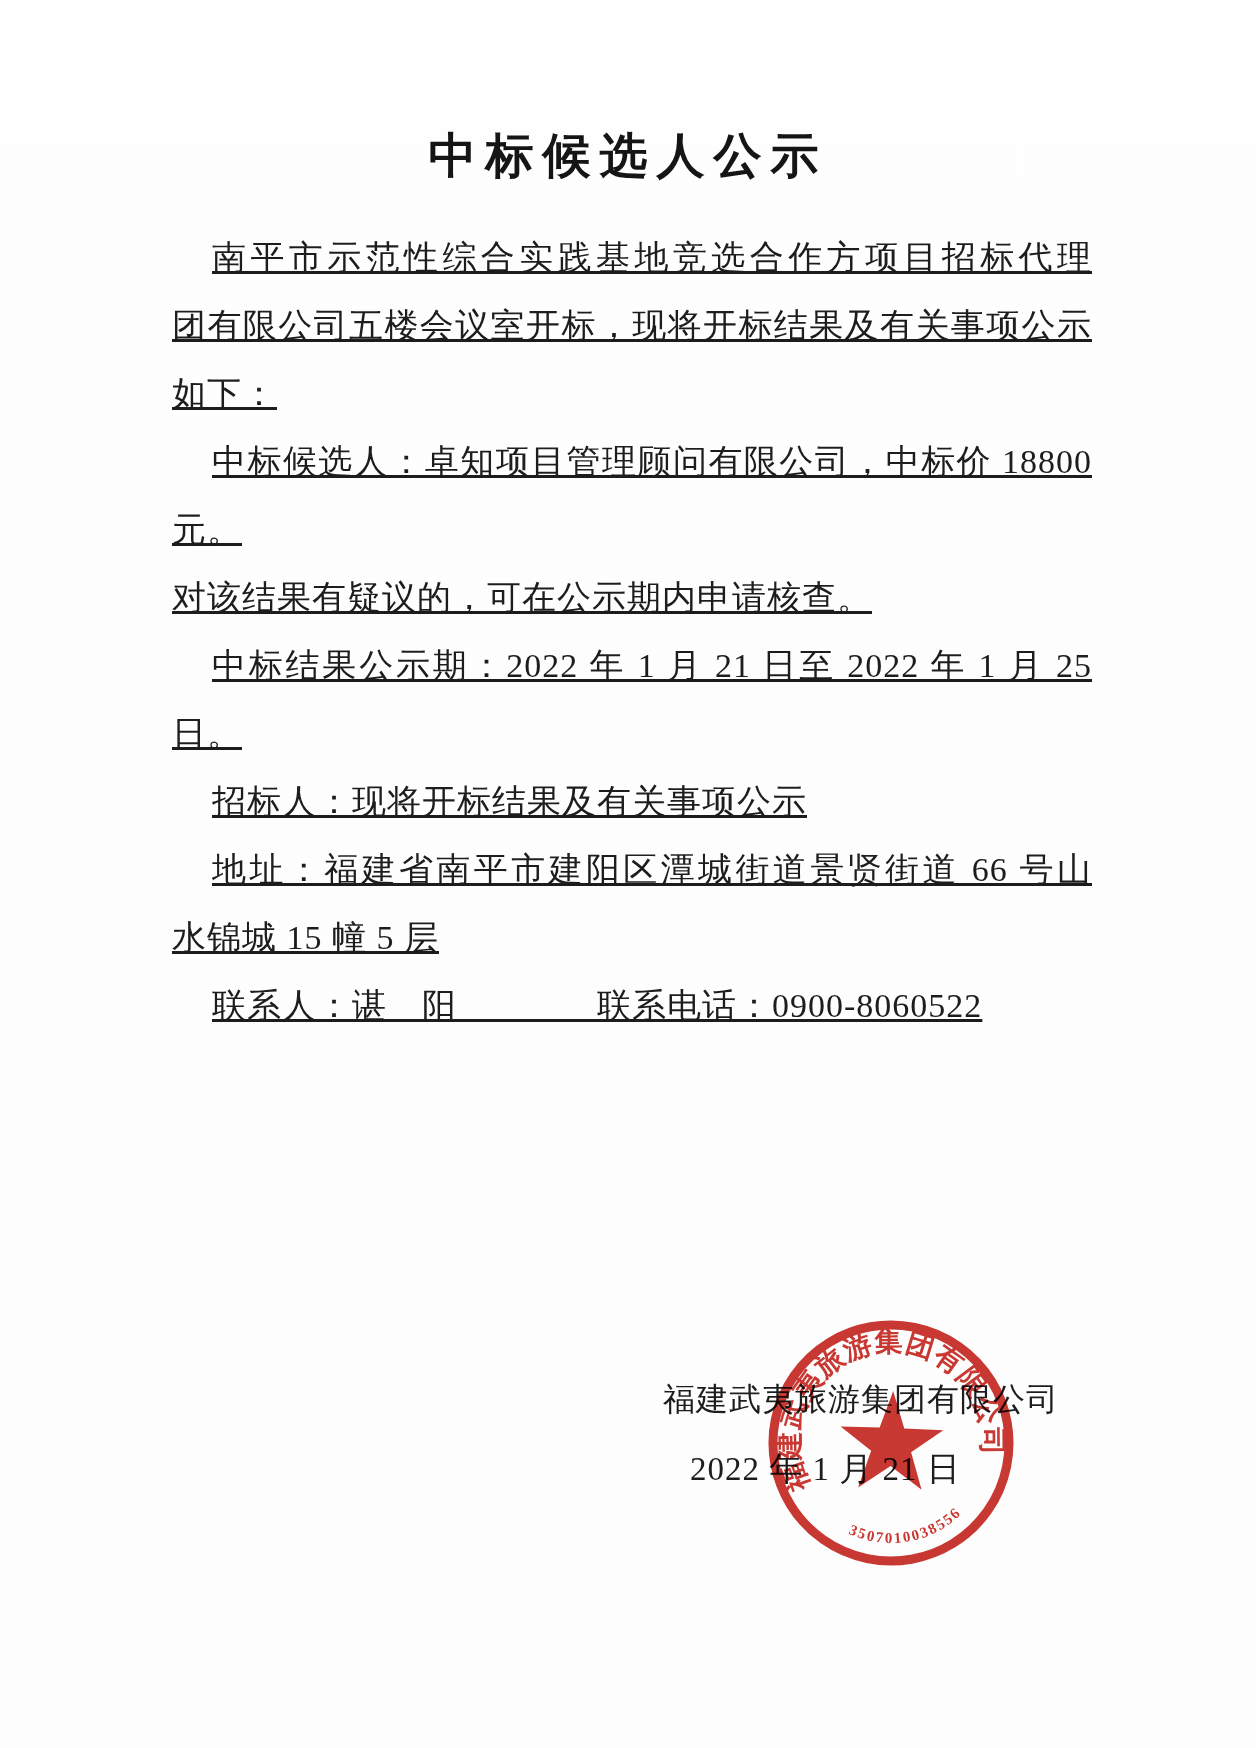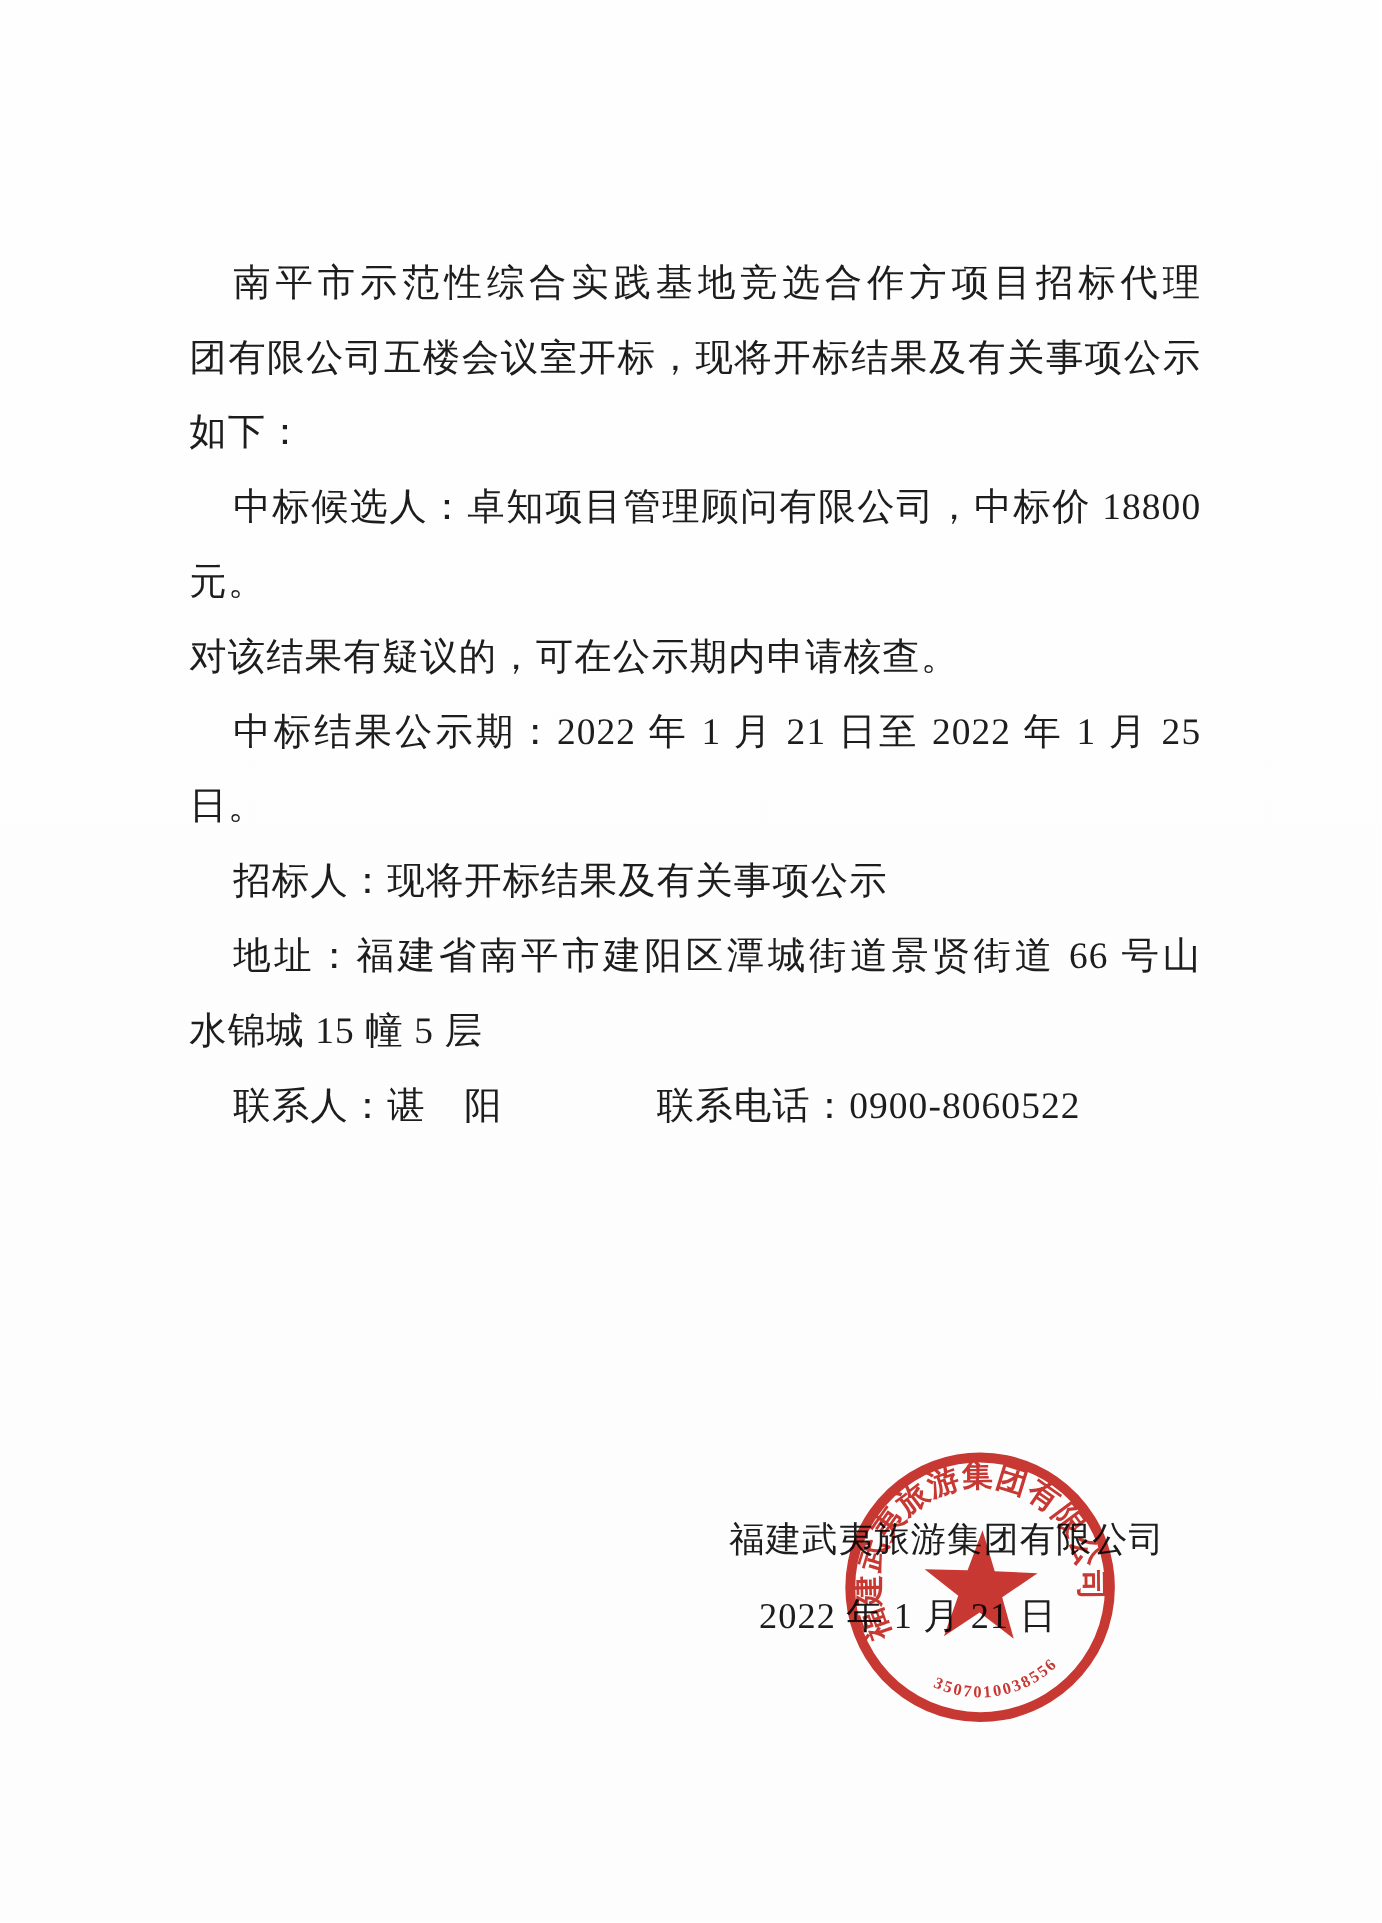--- a/index.html
+++ b/index.html
@@ -15,21 +15,21 @@
   .doc-title{
     position:absolute;top:124px;left:0;width:100%;
     text-align:center;
     font-family:"Liberation Sans","DejaVu Sans",sans-serif;
     font-weight:700;font-size:48px;letter-spacing:9px;color:#151515;
   }
   .doc-body{
     position:absolute;top:224px;left:172px;width:920px;
     font-size:34px;line-height:68px;color:#1d1d1d;
   }
-  .line{height:68px;letter-spacing:1px;}
+  .line{height:68px;letter-spacing:1px;text-decoration:underline;}
   .fill{text-align:justify;text-align-last:justify;}
   .indent{text-indent:40px;}
   .sig-company{
     position:absolute;top:1378px;left:663px;
     font-size:32px;letter-spacing:1px;color:#1d1d1d;white-space:nowrap;
   }
   .sig-date{
     position:absolute;top:1447px;left:690px;
     font-size:33px;letter-spacing:1px;color:#1d1d1d;white-space:nowrap;
   }
@@ -39,20 +39,21 @@
     mix-blend-mode:multiply;
     opacity:0.9;
   }
   .seal text{font-family:"Liberation Serif","DejaVu Serif",serif;}
 </style>
 </head>
 <body>
 
 <div class="page">
 
+  <div class="doc-title">中标候选人公示</div>
 
   <div class="doc-body">
     <div class="line indent fill">南平市示范性综合实践基地竞选合作方项目招标代理</div>
     <div class="line fill">团有限公司五楼会议室开标，现将开标结果及有关事项公示</div>
     <div class="line">如下：</div>
     <div class="line indent fill">中标候选人：卓知项目管理顾问有限公司，中标价 18800</div>
     <div class="line">元。</div>
     <div class="line">对该结果有疑议的，可在公示期内申请核查。</div>
     <div class="line indent fill">中标结果公示期：2022 年 1 月 21 日至 2022 年 1 月 25</div>
     <div class="line">日。</div>

